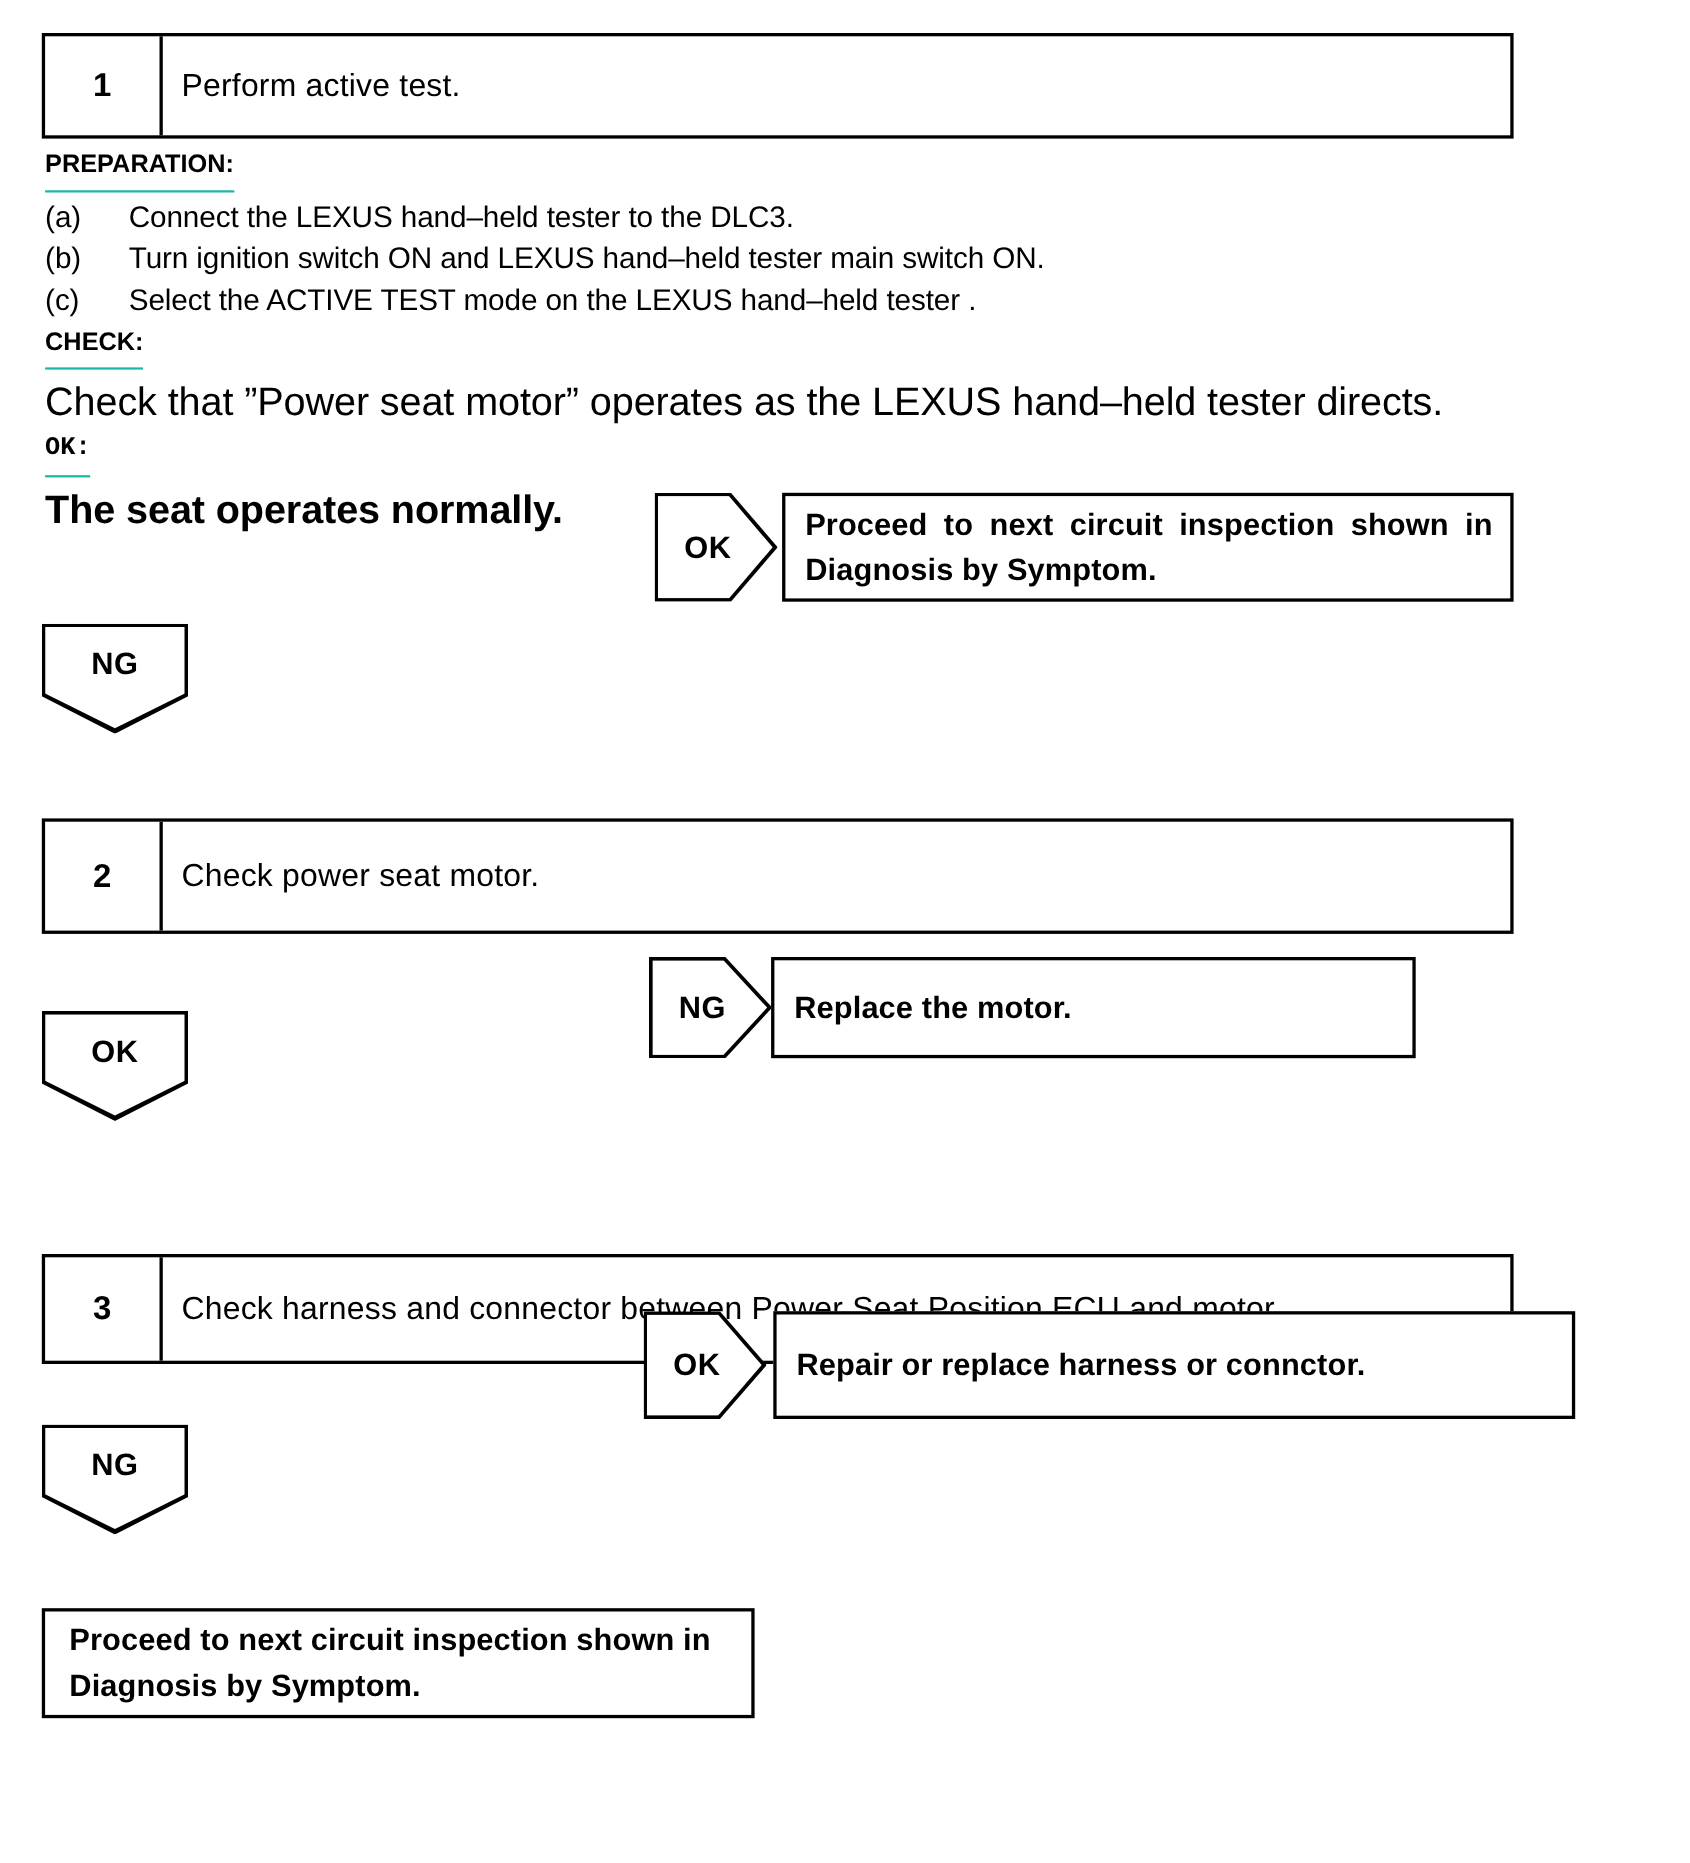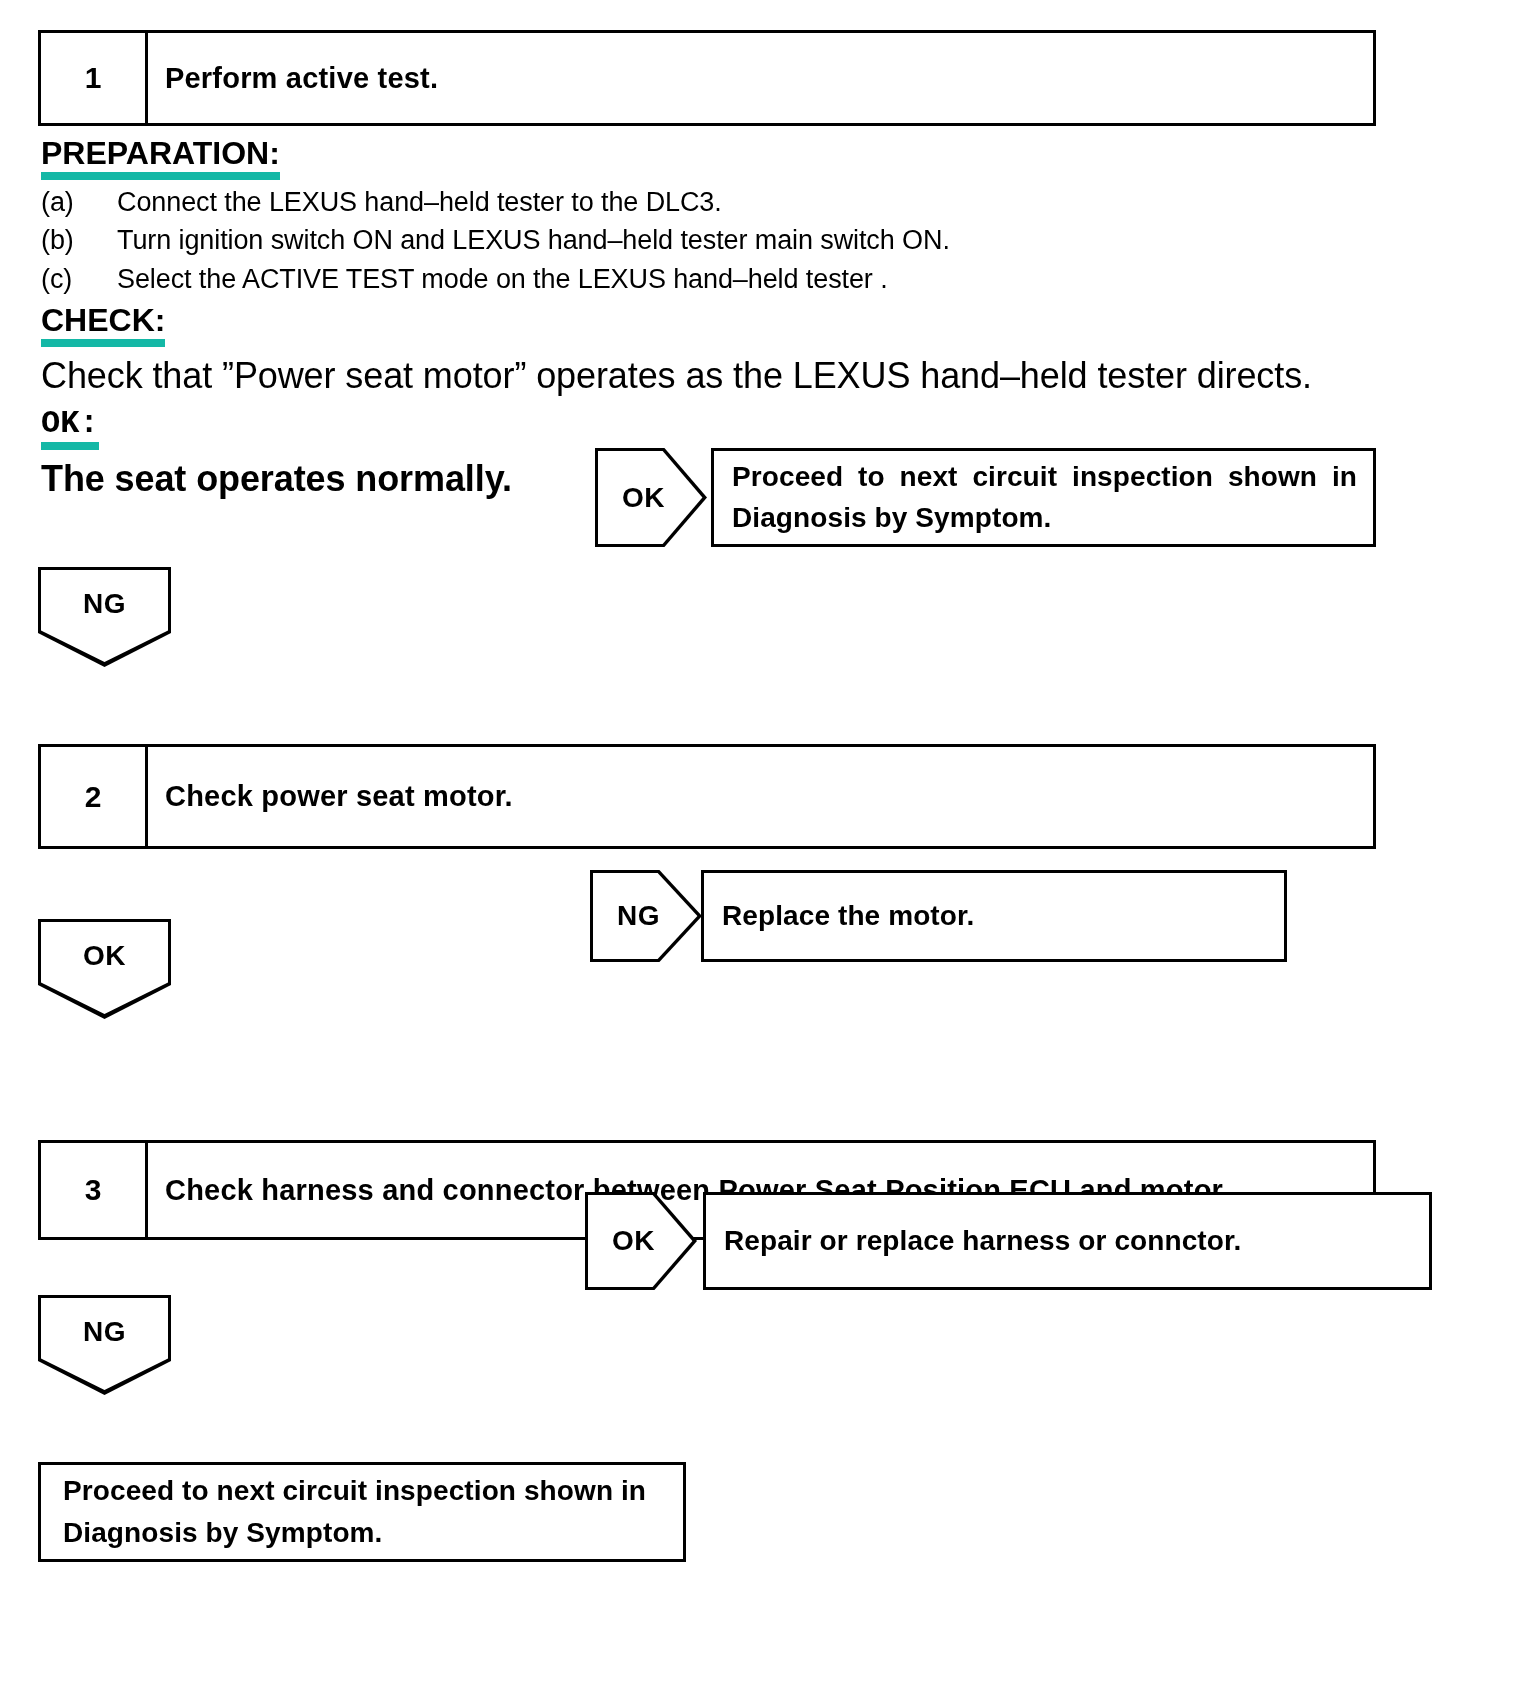--- a/index.html
+++ b/index.html
@@ -39,39 +39,39 @@
     font-size: 30px;
     font-weight: bold;
     letter-spacing: 0px;
   }
   .step-title {
     flex: 1 1 auto;
     display: flex;
     align-items: center;
     padding-left: 17px;
     font-size: 29px;
-    font-weight: bold;
+    font-weight: normal;
     letter-spacing: 0.2px;
     border-radius: 10px;
   }
 
   
   .textblock {
     position: absolute;
     left: 41px;
     top: 135px;
     width: 1340px;
   }
   .hdr {
-    font-size: 32px;
+    font-size: 23px;
     font-weight: bold;
     line-height: 1.16;
     display: inline-block;
-    border-bottom: 8px solid #14b8a6;
-    padding-bottom: 0;
+    border-bottom: 2px solid #14b8a6;
+    padding-bottom: 11px;
     margin-bottom: 3px;
   }
   .row {
     display: flex;
     font-size: 27px;
     line-height: 1.42;
     font-weight: normal;
     letter-spacing: -0.1px;
   }
   .row .lbl {

